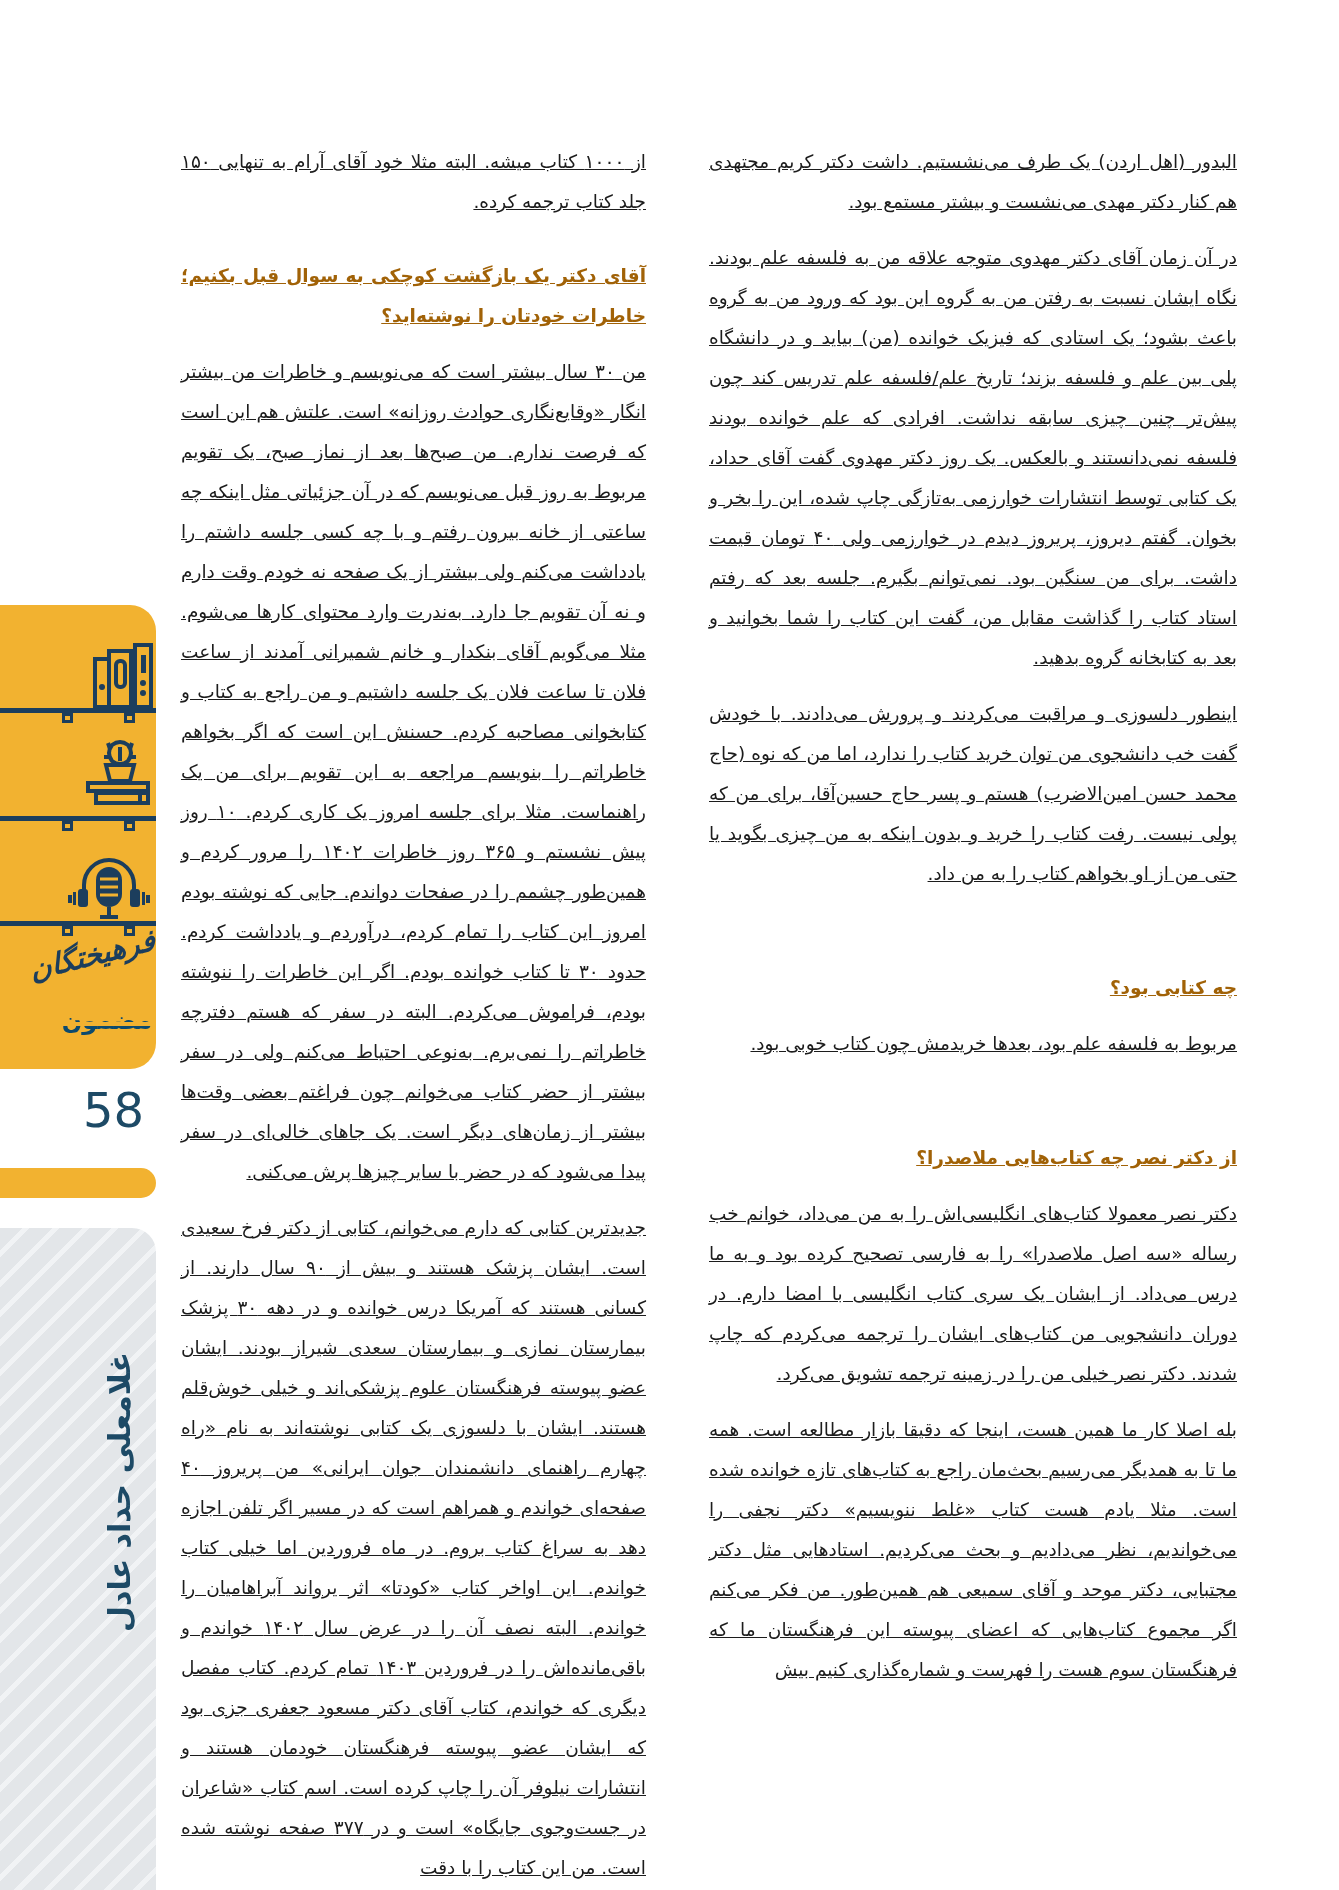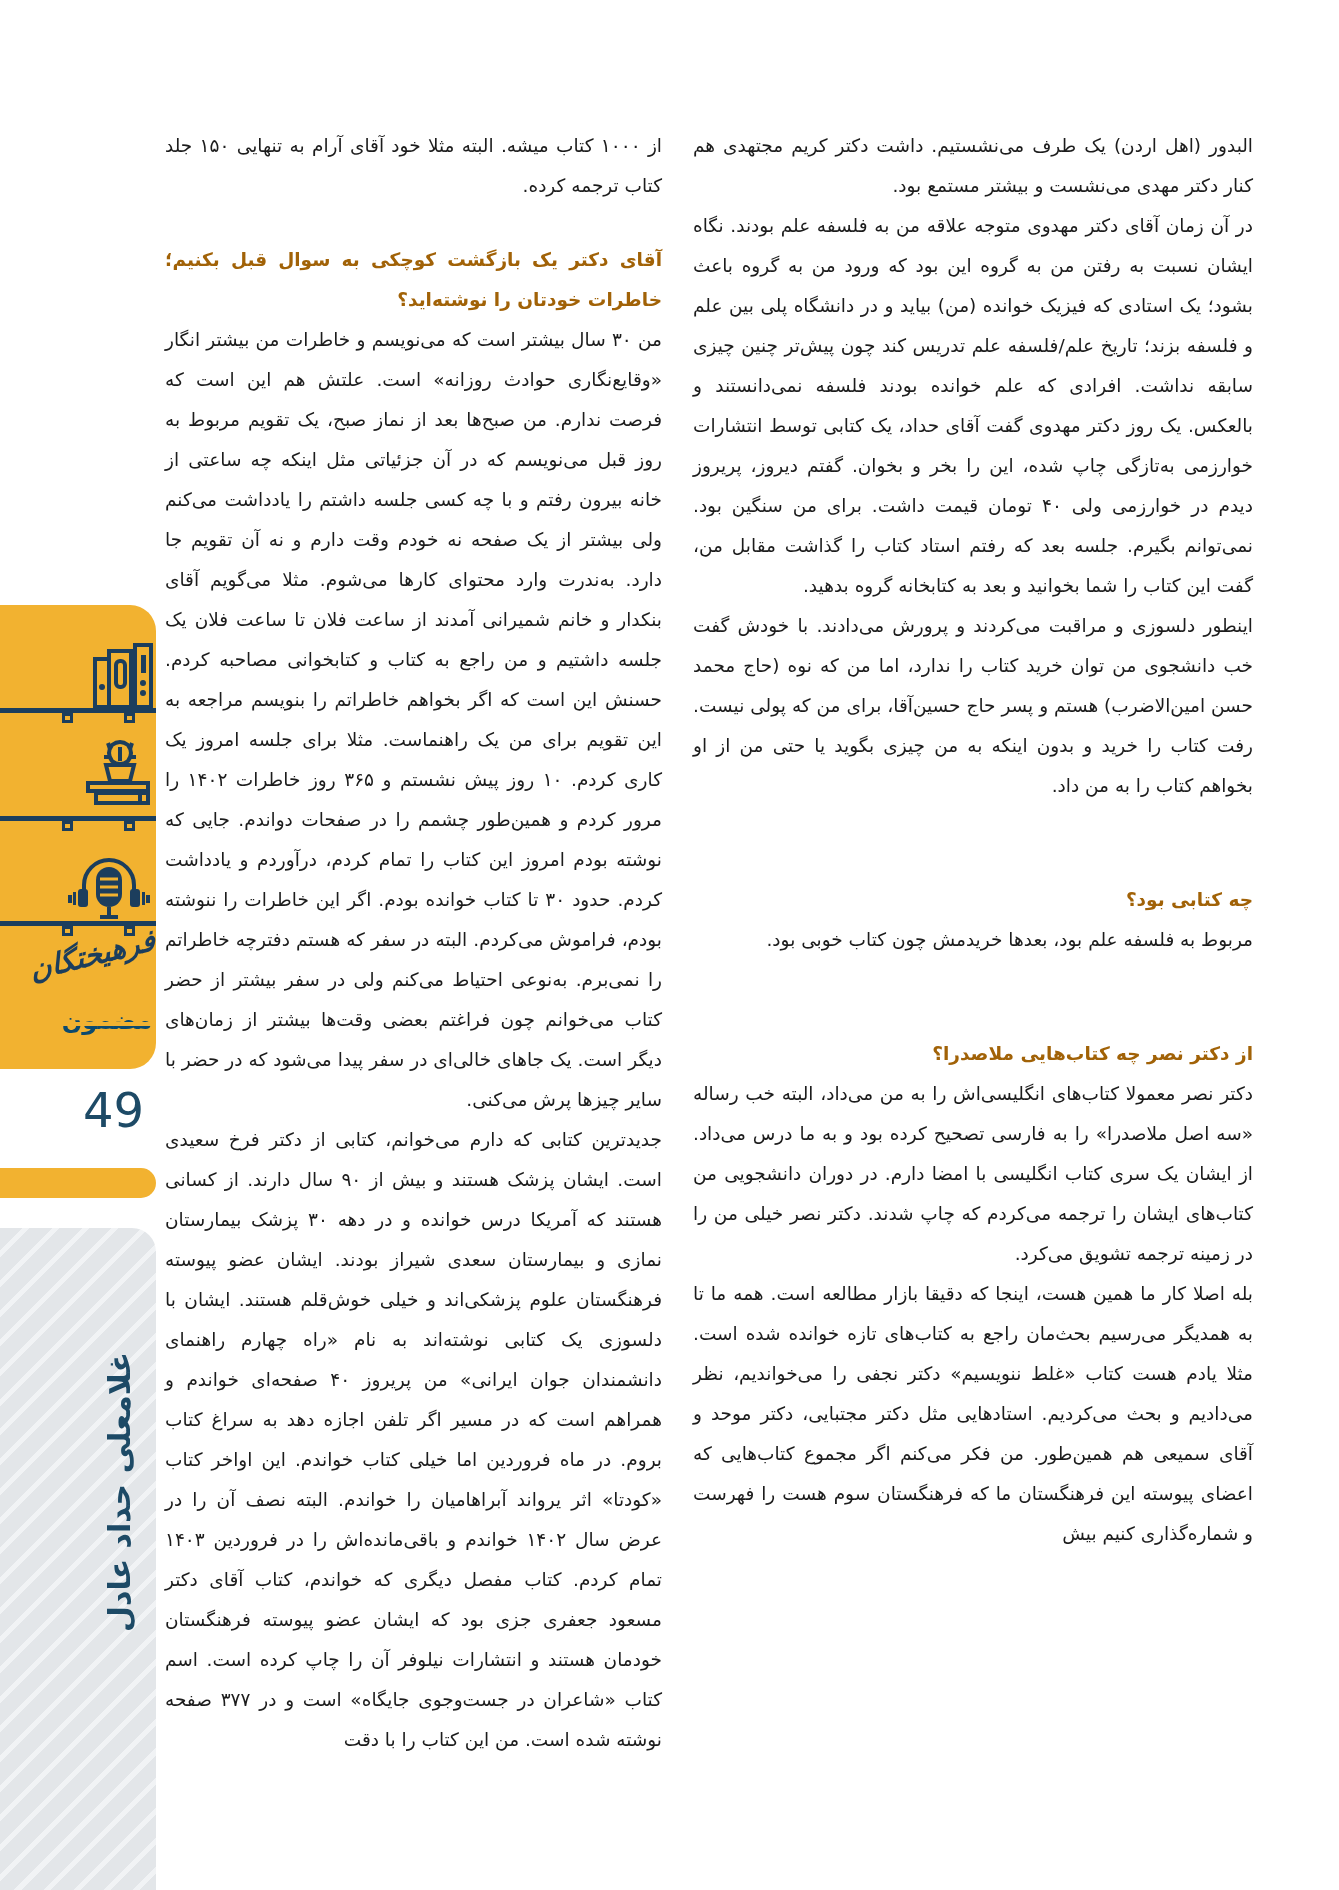--- a/index.html
+++ b/index.html
@@ -5,21 +5,21 @@
   html,body{margin:0;padding:0;background:#ffffff;}
   .page{
     position:relative;width:1339px;height:1890px;background:#ffffff;overflow:hidden;
     font-family:"DejaVu Sans","Liberation Sans",sans-serif;color:#1c1c1c;
   }
   
   .col{position:absolute;top:126px;direction:rtl;text-align:justify;
        font-size:18.5px;line-height:40px;}
   .col-right{right:86px;width:560px;}
   .col-left{left:165px;width:497px;}
-  .col p{margin:0;}
+  .col p{margin:16px;text-decoration:underline;}
   .col p.q{color:#a16207;font-weight:bold;}
   .col-right p.q{margin-top:74px;}
   .col-left  p.q{margin-top:34px;}
   .col p.q-lead{color:#a1242e;font-weight:bold;margin-top:74px;}
   
   .yellow-block{position:absolute;left:0;top:605px;width:156px;height:464px;
     background:#f2b230;border-radius:0 26px 26px 0;}
   .shelf{position:absolute;left:0;width:100%;height:5px;background:#1c3e5d;}
   .shelf .foot{position:absolute;top:5px;width:11px;height:10px;
     border:3px solid #1c3e5d;background:#f2b230;box-sizing:border-box;}
@@ -50,21 +50,21 @@
 
 <div class="page">
 
   <div class="col col-right">
       <p>البدور (اهل اردن) یک طرف می‌نشستیم. داشت دکتر کریم مجتهدی هم کنار دکتر مهدی می‌نشست و بیشتر مستمع بود.</p>
       <p>در آن زمان آقای دکتر مهدوی متوجه علاقه من به فلسفه علم بودند. نگاه ایشان نسبت به رفتن من به گروه این بود که ورود من به گروه باعث بشود؛ یک استادی که فیزیک خوانده (من) بیاید و در دانشگاه پلی بین علم و فلسفه بزند؛ تاریخ علم/فلسفه علم تدریس کند چون پیش‌تر چنین چیزی سابقه نداشت. افرادی که علم خوانده بودند فلسفه نمی‌دانستند و بالعکس. یک روز دکتر مهدوی گفت آقای حداد، یک کتابی توسط انتشارات خوارزمی به‌تازگی چاپ شده، این را بخر و بخوان. گفتم دیروز، پریروز دیدم در خوارزمی ولی ۴۰ تومان قیمت داشت. برای من سنگین بود. نمی‌توانم بگیرم. جلسه بعد که رفتم استاد کتاب را گذاشت مقابل من، گفت این کتاب را شما بخوانید و بعد به کتابخانه گروه بدهید.</p>
       <p>اینطور دلسوزی و مراقبت می‌کردند و پرورش می‌دادند. با خودش گفت خب دانشجوی من توان خرید کتاب را ندارد، اما من که نوه (حاج محمد حسن امین‌الاضرب) هستم و پسر حاج حسین‌آقا، برای من که پولی نیست. رفت کتاب را خرید و بدون اینکه به من چیزی بگوید یا حتی من از او بخواهم کتاب را به من داد.</p>
       <p class="q">چه کتابی بود؟</p>
       <p>مربوط به فلسفه علم بود، بعدها خریدمش چون کتاب خوبی بود.</p>
       <p class="q">از دکتر نصر چه کتاب‌هایی ملاصدرا؟</p>
-      <p>دکتر نصر معمولا کتاب‌های انگلیسی‌اش را به من می‌داد، البته خب رساله «سه اصل ملاصدرا» را به فارسی تصحیح کرده بود و به ما درس می‌داد. از ایشان یک سری کتاب انگلیسی با امضا دارم. در دوران دانشجویی من کتاب‌های ایشان را ترجمه می‌کردم که چاپ شدند. دکتر نصر خیلی من را در زمینه ترجمه تشویق می‌کرد.</p>
+      <p>دکتر نصر معمولا کتاب‌های انگلیسی‌اش را به من می‌داد، خوانم خب رساله «سه اصل ملاصدرا» را به فارسی تصحیح کرده بود و به ما درس می‌داد. از ایشان یک سری کتاب انگلیسی با امضا دارم. در دوران دانشجویی من کتاب‌های ایشان را ترجمه می‌کردم که چاپ شدند. دکتر نصر خیلی من را در زمینه ترجمه تشویق می‌کرد.</p>
       <p>بله اصلا کار ما همین هست، اینجا که دقیقا بازار مطالعه است. همه ما تا به همدیگر می‌رسیم بحث‌مان راجع به کتاب‌های تازه خوانده شده است. مثلا یادم هست کتاب «غلط ننویسیم» دکتر نجفی را می‌خواندیم، نظر می‌دادیم و بحث می‌کردیم. استادهایی مثل دکتر مجتبایی، دکتر موحد و آقای سمیعی هم همین‌طور. من فکر می‌کنم اگر مجموع کتاب‌هایی که اعضای پیوسته این فرهنگستان ما که فرهنگستان سوم هست را فهرست و شماره‌گذاری کنیم بیش</p>
     </div>
   <div class="col col-left">
       <p>از ۱۰۰۰ کتاب میشه. البته مثلا خود آقای آرام به تنهایی ۱۵۰ جلد کتاب ترجمه کرده.</p>
       <p class="q">آقای دکتر یک بازگشت کوچکی به سوال قبل بکنیم؛ خاطرات خودتان را نوشته‌اید؟</p>
       <p>من ۳۰ سال بیشتر است که می‌نویسم و خاطرات من بیشتر انگار «وقایع‌نگاری حوادث روزانه» است. علتش هم این است که فرصت ندارم. من صبح‌ها بعد از نماز صبح، یک تقویم مربوط به روز قبل می‌نویسم که در آن جزئیاتی مثل اینکه چه ساعتی از خانه بیرون رفتم و با چه کسی جلسه داشتم را یادداشت می‌کنم ولی بیشتر از یک صفحه نه خودم وقت دارم و نه آن تقویم جا دارد. به‌ندرت وارد محتوای کارها می‌شوم. مثلا می‌گویم آقای بنکدار و خانم شمیرانی آمدند از ساعت فلان تا ساعت فلان یک جلسه داشتیم و من راجع به کتاب و کتابخوانی مصاحبه کردم. حسنش این است که اگر بخواهم خاطراتم را بنویسم مراجعه به این تقویم برای من یک راهنماست. مثلا برای جلسه امروز یک کاری کردم. ۱۰ روز پیش نشستم و ۳۶۵ روز خاطرات ۱۴۰۲ را مرور کردم و همین‌طور چشمم را در صفحات دواندم. جایی که نوشته بودم امروز این کتاب را تمام کردم، درآوردم و یادداشت کردم. حدود ۳۰ تا کتاب خوانده بودم. اگر این خاطرات را ننوشته بودم، فراموش می‌کردم. البته در سفر که هستم دفترچه خاطراتم را نمی‌برم. به‌نوعی احتیاط می‌کنم ولی در سفر بیشتر از حضر کتاب می‌خوانم چون فراغتم بعضی وقت‌ها بیشتر از زمان‌های دیگر است. یک جاهای خالی‌ای در سفر پیدا می‌شود که در حضر با سایر چیزها پرش می‌کنی.</p>
       <p>جدیدترین کتابی که دارم می‌خوانم، کتابی از دکتر فرخ سعیدی است. ایشان پزشک هستند و بیش از ۹۰ سال دارند. از کسانی هستند که آمریکا درس خوانده و در دهه ۳۰ پزشک بیمارستان نمازی و بیمارستان سعدی شیراز بودند. ایشان عضو پیوسته فرهنگستان علوم پزشکی‌اند و خیلی خوش‌قلم هستند. ایشان با دلسوزی یک کتابی نوشته‌اند به نام «راه چهارم راهنمای دانشمندان جوان ایرانی» من پریروز ۴۰ صفحه‌ای خواندم و همراهم است که در مسیر اگر تلفن اجازه دهد به سراغ کتاب بروم. در ماه فروردین اما خیلی کتاب خواندم. این اواخر کتاب «کودتا» اثر یرواند آبراهامیان را خواندم. البته نصف آن را در عرض سال ۱۴۰۲ خواندم و باقی‌مانده‌اش را در فروردین ۱۴۰۳ تمام کردم. کتاب مفصل دیگری که خواندم، کتاب آقای دکتر مسعود جعفری جزی بود که ایشان عضو پیوسته فرهنگستان خودمان هستند و انتشارات نیلوفر آن را چاپ کرده است. اسم کتاب «شاعران در جست‌وجوی جایگاه» است و در ۳۷۷ صفحه نوشته شده است. من این کتاب را با دقت</p>
     </div>
 
   <div class="yellow-block">
@@ -125,21 +125,21 @@
         <rect class="fl" x="80" y="46" width="4" height="8"></rect>
         <rect class="fl" x="7" y="43" width="3" height="13"></rect>
         <rect class="fl" x="76" y="43" width="3" height="13"></rect>
       </svg>
     </div>
 
     <div class="brand">فرهیختگان</div>
     <div class="section-label">مضمون</div>
   </div>
 
-  <div class="page-num">49</div>
+  <div class="page-num">58</div>
 
   <div class="yellow-strip"></div>
 
   <div class="gray-panel"></div>
 
   <div class="author-name">غلامعلی حداد عادل</div>
 
 </div>
 
 </body></html>

